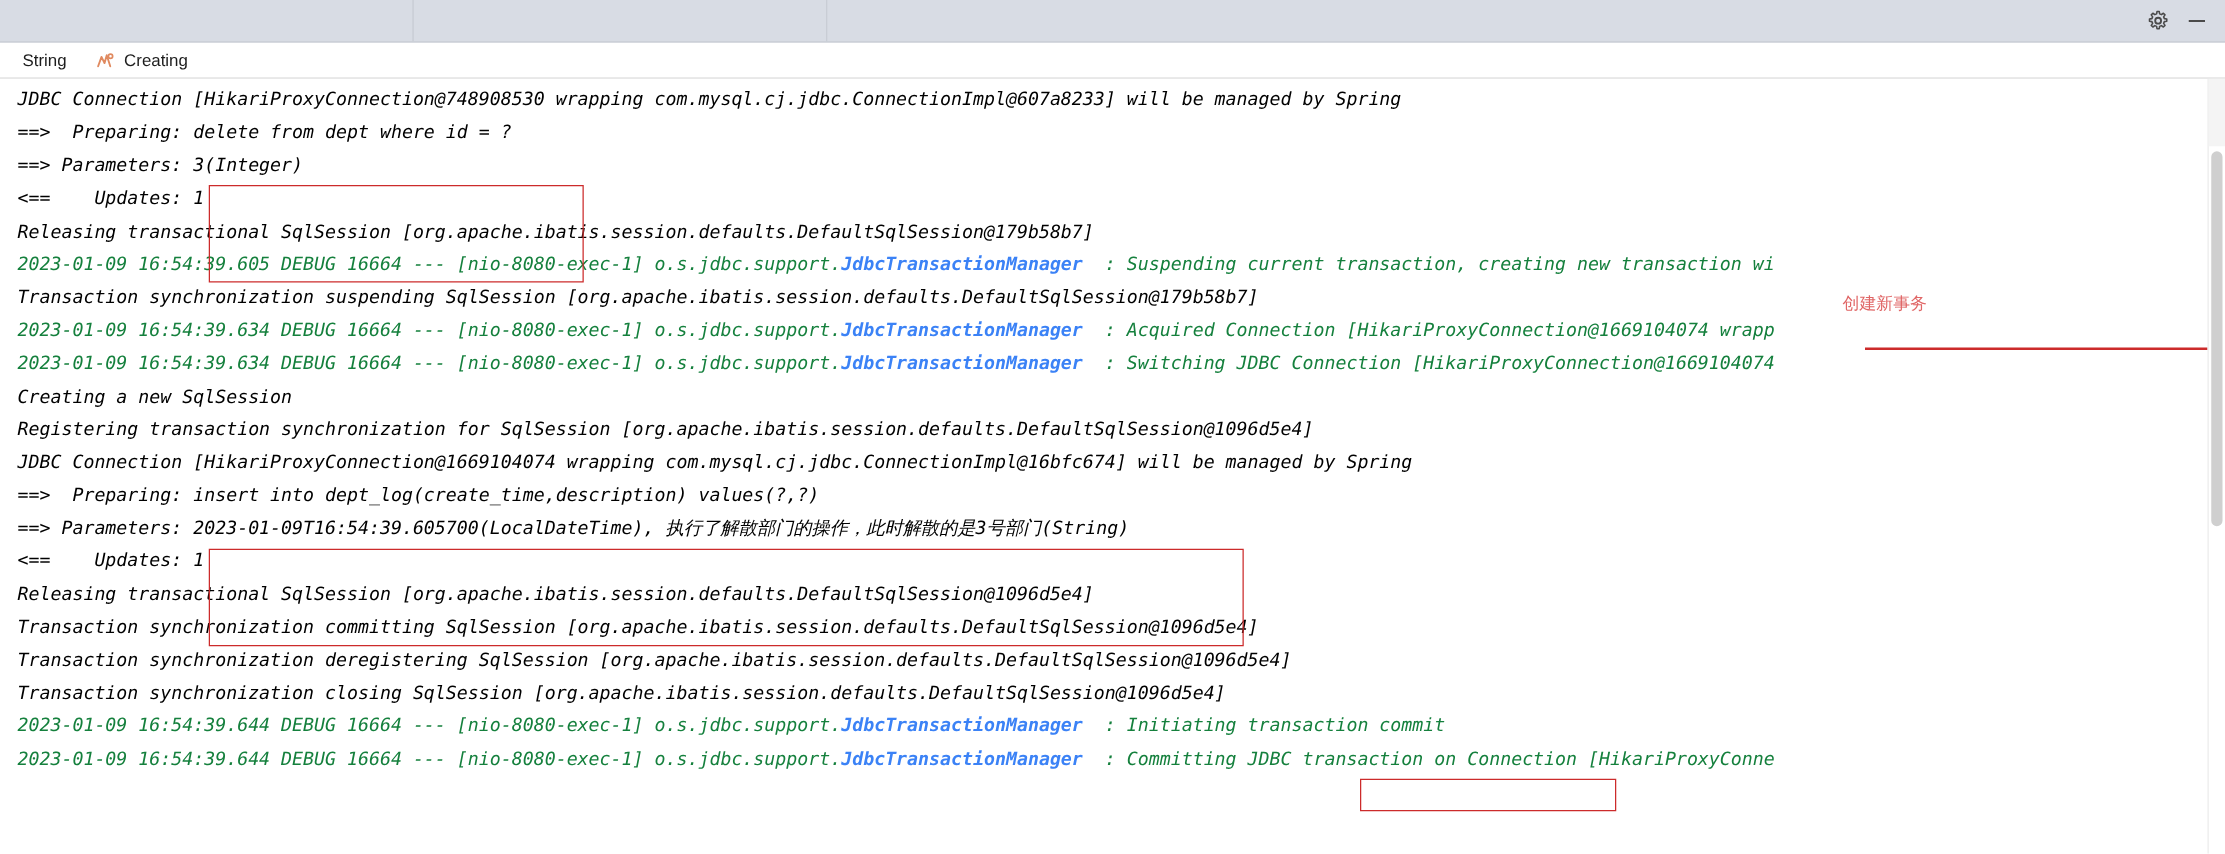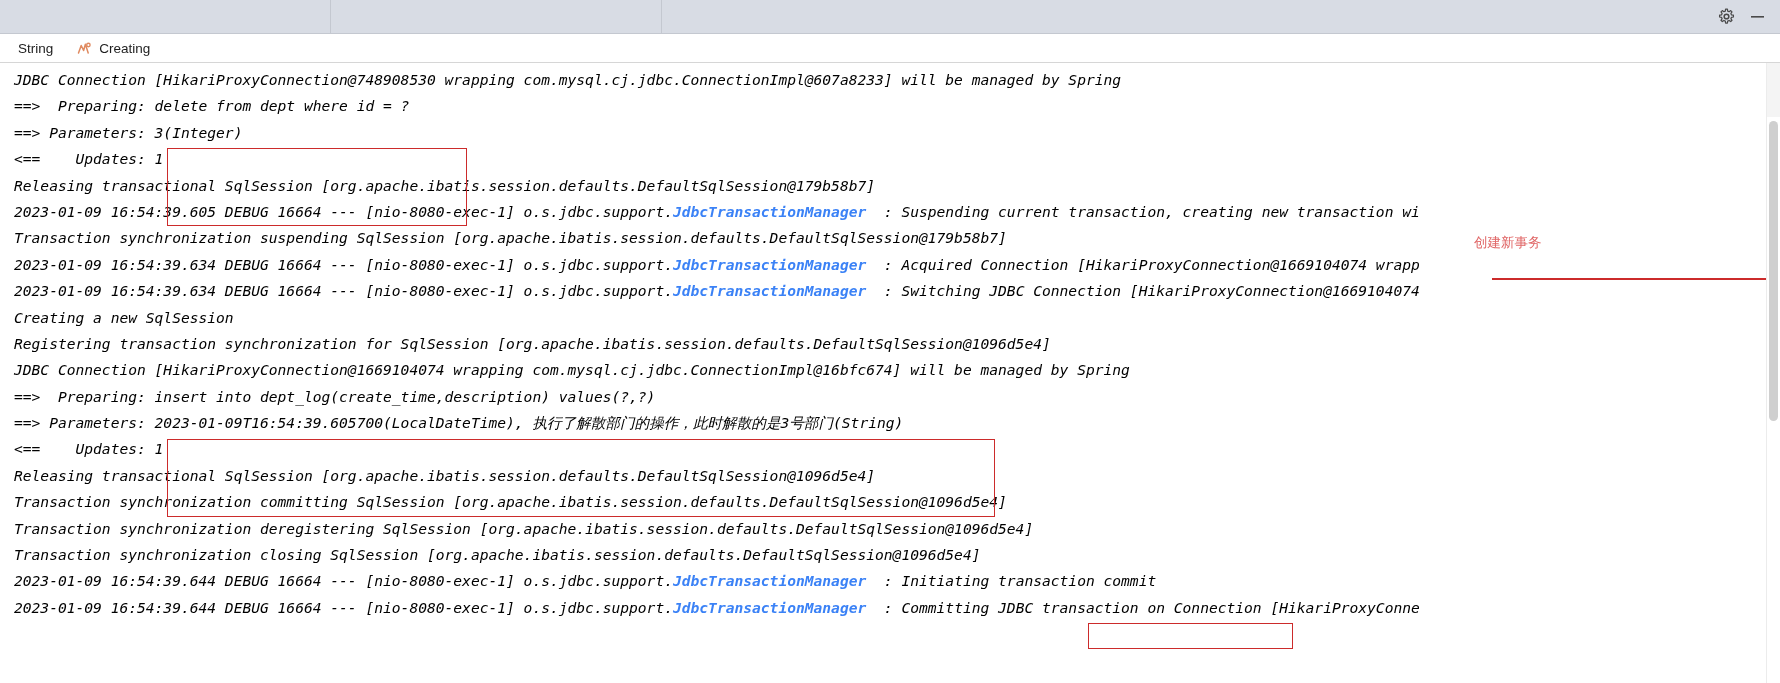--- a/index.html
+++ b/index.html
@@ -134,21 +134,21 @@
     white-space: pre;
     letter-spacing: 0px;
     font-style: italic;
   }
   .line {
     height: 26.4px;
     white-space: pre;
     position: relative;
   }
   .c-black { color: #000000; }
-  .c-gray  { color: #000000; }
+  .c-gray  { color: #15803d; }
   .c-bold  { font-weight: bold; color: #3b82f6; }
 
   .ann-cn {
     position: absolute;
     color: #e06666;
     font-family: "DejaVu Sans", sans-serif;
     font-size: 13.5px;
     white-space: nowrap;
   }
 

